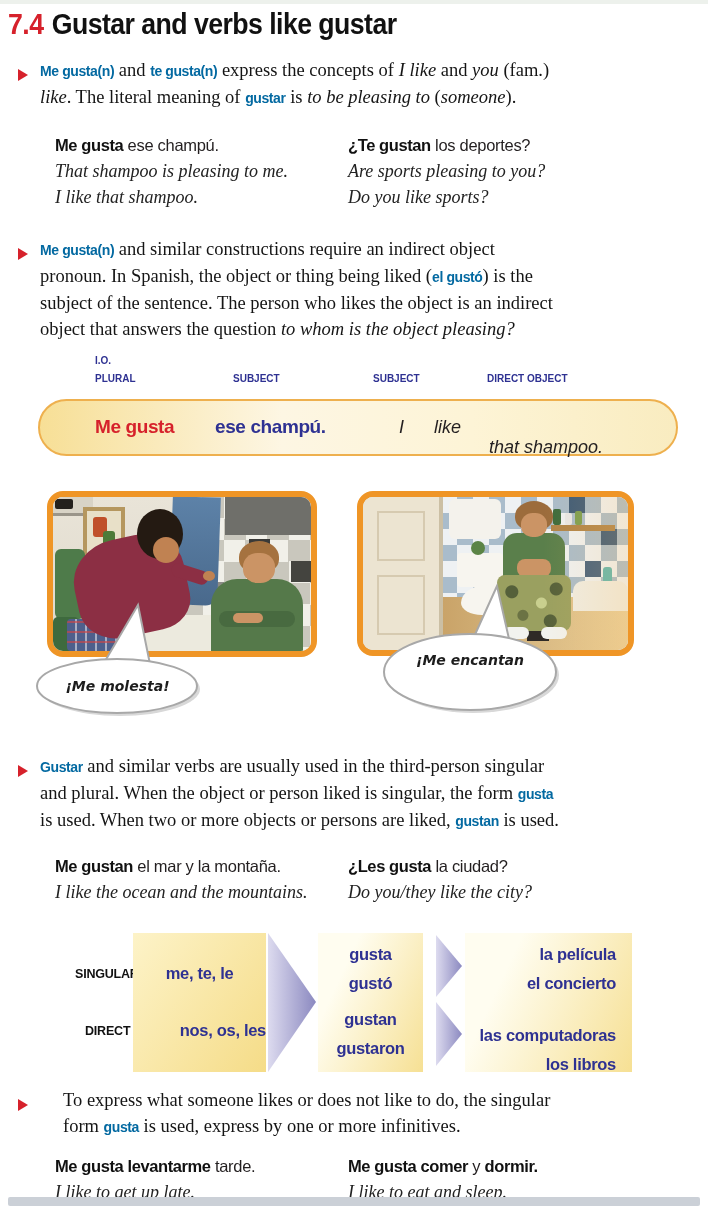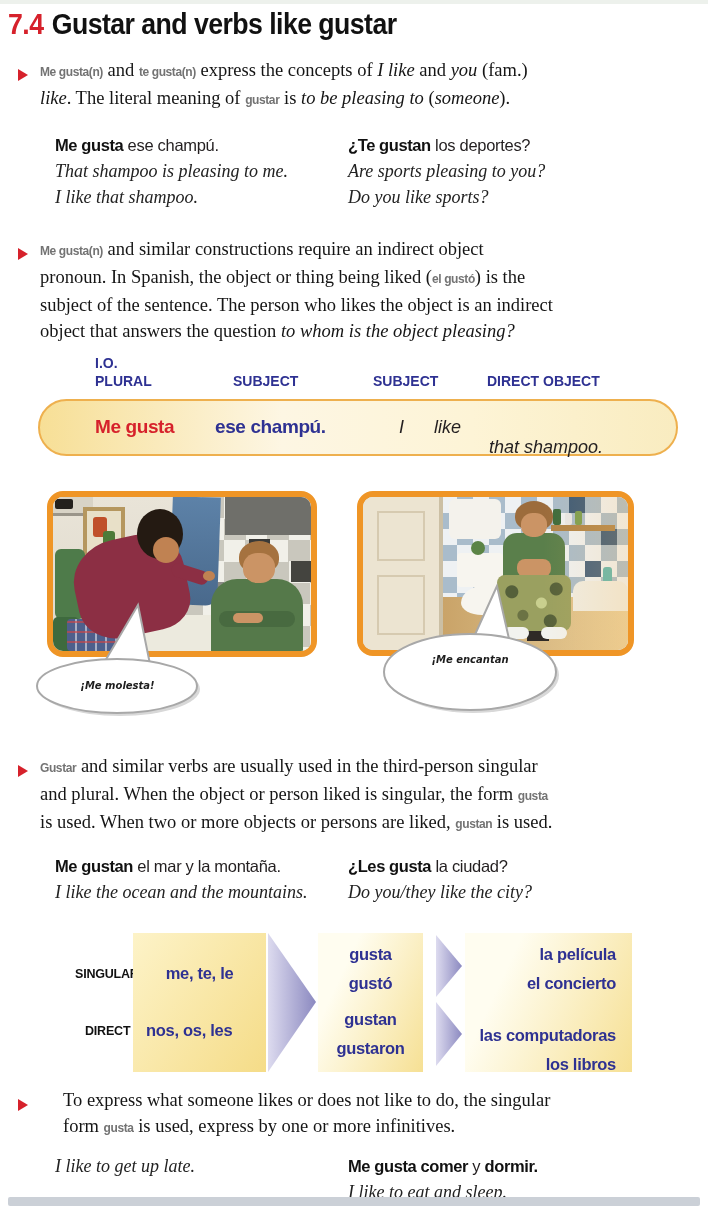--- a/index.html
+++ b/index.html
@@ -17,44 +17,44 @@
   .title-num{color:#d6212b;margin-right:9px;}
 
   
   .tri{width:0;height:0;border-left:10px solid #d6212b;border-top:6.5px solid transparent;
        border-bottom:6.5px solid transparent;}
 
   
   .para{font-size:18.5px;line-height:26px;white-space:pre-wrap;color:#151515;}
   .run-r{font-family:"Liberation Serif",serif;}
   .run-i{font-family:"Liberation Serif",serif;font-style:italic;}
-  .run-b{font-family:"Liberation Sans",sans-serif;font-weight:bold;font-size:12px;letter-spacing:-.4px;color:#737373;}
+  .run-b{font-family:"Liberation Sans",sans-serif;font-weight:bold;font-size:14px;letter-spacing:-.4px;color:#0369a1;}
 
   
   .ex-es{font-family:"Liberation Sans",sans-serif;font-size:16.5px;letter-spacing:-.3px;color:#231f20;line-height:26px;white-space:nowrap;}
   .ex-es b{letter-spacing:-.4px;color:#111;}
   .ex-en{font-family:"Liberation Serif",serif;font-style:italic;font-size:18px;line-height:26px;color:#222;white-space:nowrap;}
 
   
-  .tbl-head{font-family:"Liberation Sans",sans-serif;font-weight:bold;font-size:14px;
+  .tbl-head{font-family:"Liberation Sans",sans-serif;font-weight:bold;font-size:10px;
             color:#2e3192;letter-spacing:0;white-space:nowrap;}
   .pill{left:38px;top:399px;width:640px;height:57px;border-radius:29px;
         border:2px solid #eeb04e;
         background:linear-gradient(90deg,#f7df96 0%,#fdf6e3 38%,#fdf4d6 68%,#f9ecc0 100%);
         box-sizing:border-box;}
   .pill-es{font-family:"Liberation Sans",sans-serif;font-weight:bold;font-size:19px;letter-spacing:-.4px;white-space:nowrap;}
   .pill-en{font-family:"Liberation Sans",sans-serif;font-style:italic;font-size:18px;color:#231f20;white-space:nowrap;}
 
   
   .photo{border:6px solid #ef9526;border-radius:16px;overflow:hidden;box-sizing:content-box;background:#e5e0d4;}
   .photo *{position:absolute;}
 
   
   .bubble-text{font-family:"DejaVu Sans",sans-serif;font-style:italic;font-weight:600;
-               font-size:10px;color:#1d1d1d;text-align:center;line-height:22px;}
+               font-size:14px;color:#1d1d1d;text-align:center;line-height:22px;}
 
   
   .diag-label{font-family:"Liberation Sans",sans-serif;font-weight:bold;font-size:12.5px;color:#111;letter-spacing:-.2px;}
   .diag-box{box-sizing:border-box;}
   .box-gold{background:linear-gradient(125deg,#fdf3c8 0%,#f5dc88 100%);}
   .box-cream{background:linear-gradient(115deg,#fffdf0 25%,#f6e094 100%);}
   .diag-text{font-family:"Liberation Sans",sans-serif;font-weight:bold;font-size:16.5px;
              letter-spacing:-.3px;color:#2e3192;line-height:30px;white-space:nowrap;}
 
   .bottom-bar{left:8px;top:1197px;width:692px;height:9px;background:#cbd0d7;border-radius:2px;}
@@ -208,21 +208,21 @@
     </defs>
     <polygon points="268,0 316,69 268,139" fill="url(#arrowGrad)"></polygon>
     <polygon points="436,2 462,33 436,64" fill="url(#arrowGrad)"></polygon>
     <polygon points="436,69 462,101 436,133" fill="url(#arrowGrad)"></polygon>
   </svg>
   <div class="abs diag-label" style="left:75px;top:967px;">SINGULAR</div>
   <div class="abs diag-label" style="left:85px;top:1024px;">DIRECT</div>
 
   <div class="abs diag-box box-gold" style="left:133px;top:933px;width:133px;height:139px;">
     <div class="diag-text abs" style="left:0;top:25px;width:133px;text-align:center;">me, te, le</div>
-    <div class="diag-text abs" style="left:13px;top:82px;width:133px;text-align:left;">nos, os, les</div>
+    <div class="diag-text abs" style="left:0;top:82px;width:133px;text-align:right;">nos, os, les</div>
   </div>
 
   <div class="abs diag-box box-cream" style="left:318px;top:933px;width:105px;height:139px;">
     <div class="diag-text abs" style="left:0;top:7px;width:105px;text-align:center;line-height:29px;">
       <div>gusta</div>
       <div>gustó</div>
     </div>
     <div class="diag-text abs" style="left:0;top:72px;width:105px;text-align:center;line-height:29px;">
       <div>gustan</div>
       <div>gustaron</div>
@@ -238,20 +238,21 @@
       <div>las computadoras</div>
       <div>los libros</div>
     </div>
   </div>
 
   <div class="abs tri" style="left:18px;top:1099px;"></div>
   <div class="abs para" style="left:40px;top:1087px;width:665px;margin-left:23px;"><span class="run-r">To express what someone likes or does not like to do, the singular
 form </span><span class="run-b">gusta</span><span class="run-r"> is used, express by one or more infinitives.</span></div>
 
   <div class="abs" style="left:55px;top:1153px;">
+    <div class="ex-es"><b>Me gusta levantarme</b><span> tarde.</span></div>
     <div class="ex-en">I like to get up late.</div>
   </div>
   <div class="abs" style="left:348px;top:1153px;">
     <div class="ex-es"><b>Me gusta comer</b><span> y </span><b>dormir.</b></div>
     <div class="ex-en">I like to eat and sleep.</div>
   </div>
 
   <div class="abs bottom-bar"></div>
 </div>
 

